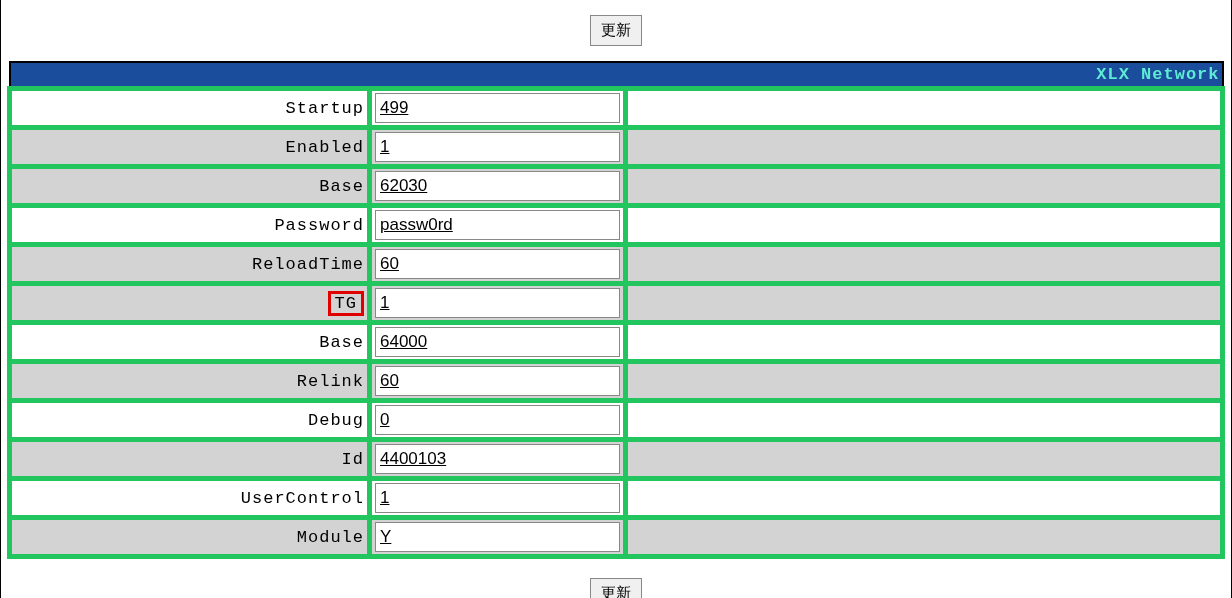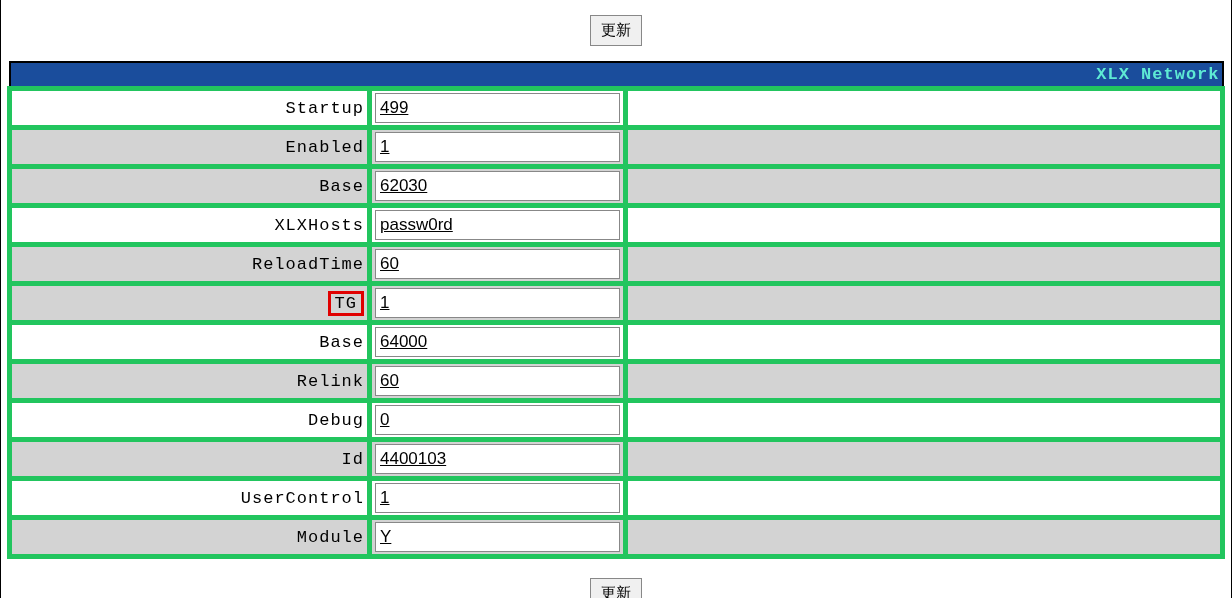--- a/index.html
+++ b/index.html
@@ -105,21 +105,21 @@
             <td class="label-cell">Enabled</td>
             <td class="input-cell"><input type="text" value="1" style=""></td>
             <td class="blank-cell"></td>
           </tr>
           <tr class="field-row gray">
             <td class="label-cell">Base</td>
             <td class="input-cell"><input type="text" value="62030" style=""></td>
             <td class="blank-cell"></td>
           </tr>
           <tr class="field-row white">
-            <td class="label-cell">XLXHosts</td>
+            <td class="label-cell">Password</td>
             <td class="input-cell"><input type="text" value="passw0rd" style=""></td>
             <td class="blank-cell"></td>
           </tr>
           <tr class="field-row gray">
             <td class="label-cell">ReloadTime</td>
             <td class="input-cell"><input type="text" value="60" style=""></td>
             <td class="blank-cell"></td>
           </tr>
           <tr class="field-row gray">
             <td class="label-cell"><span class="highlight-label">TG</span></td>

